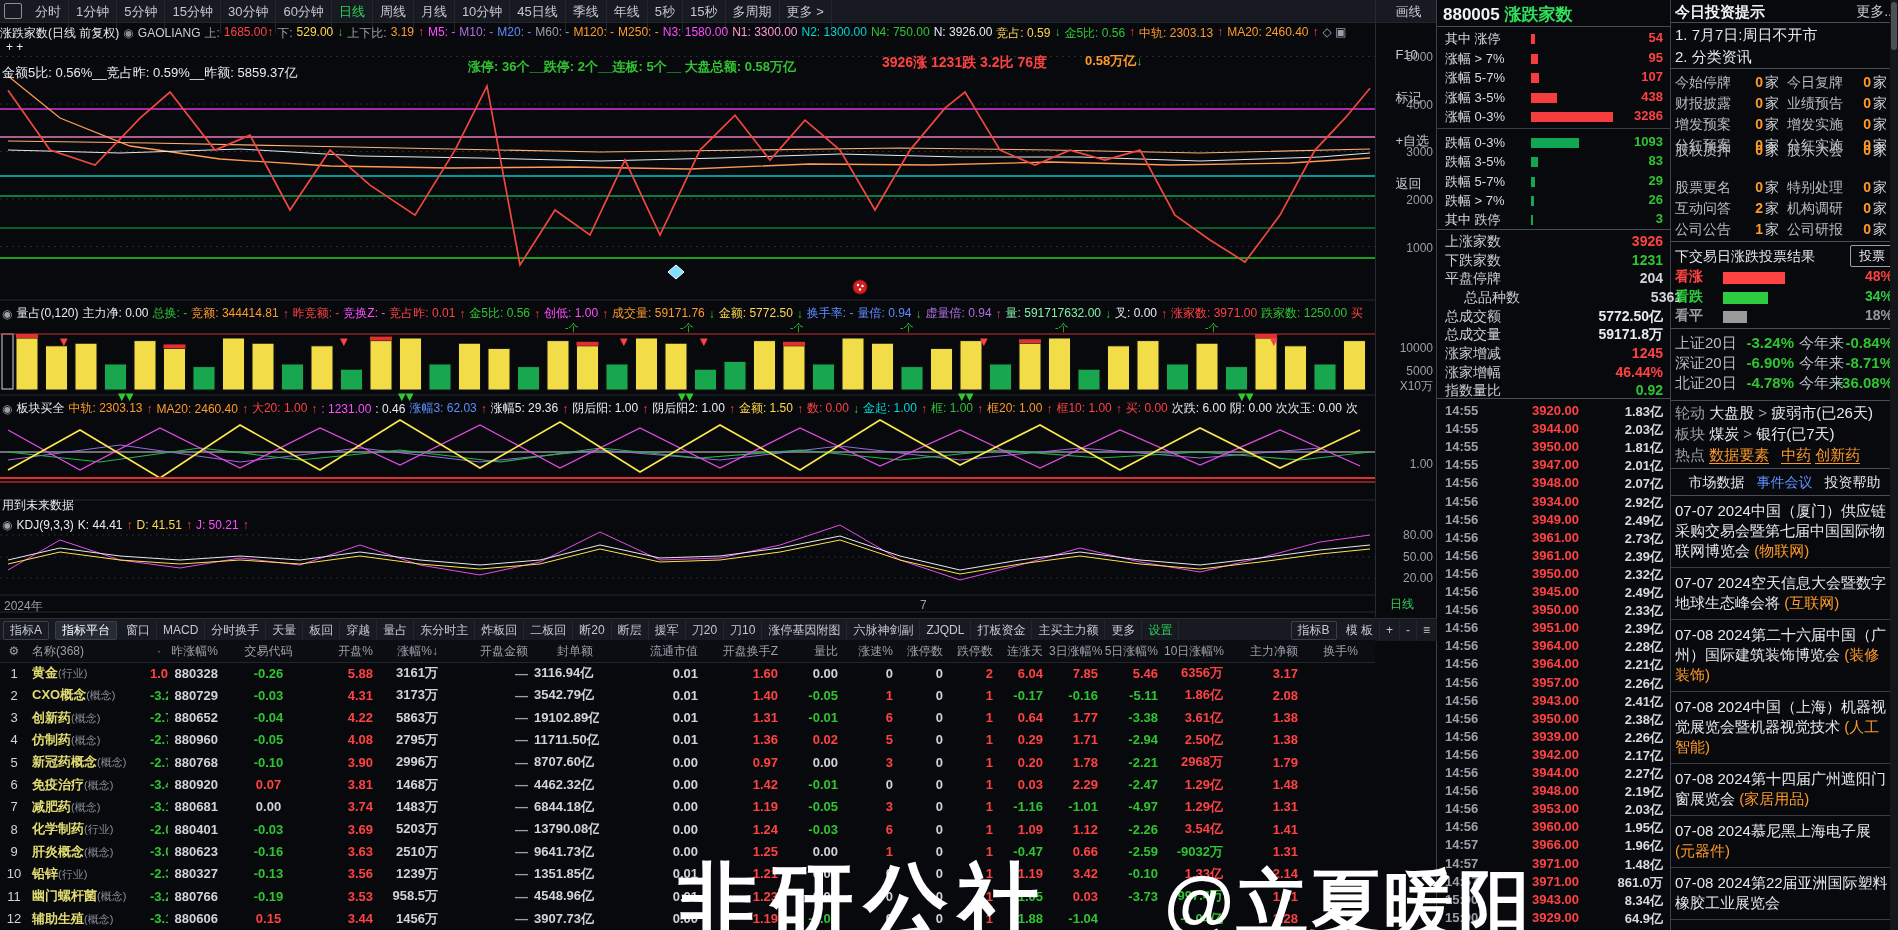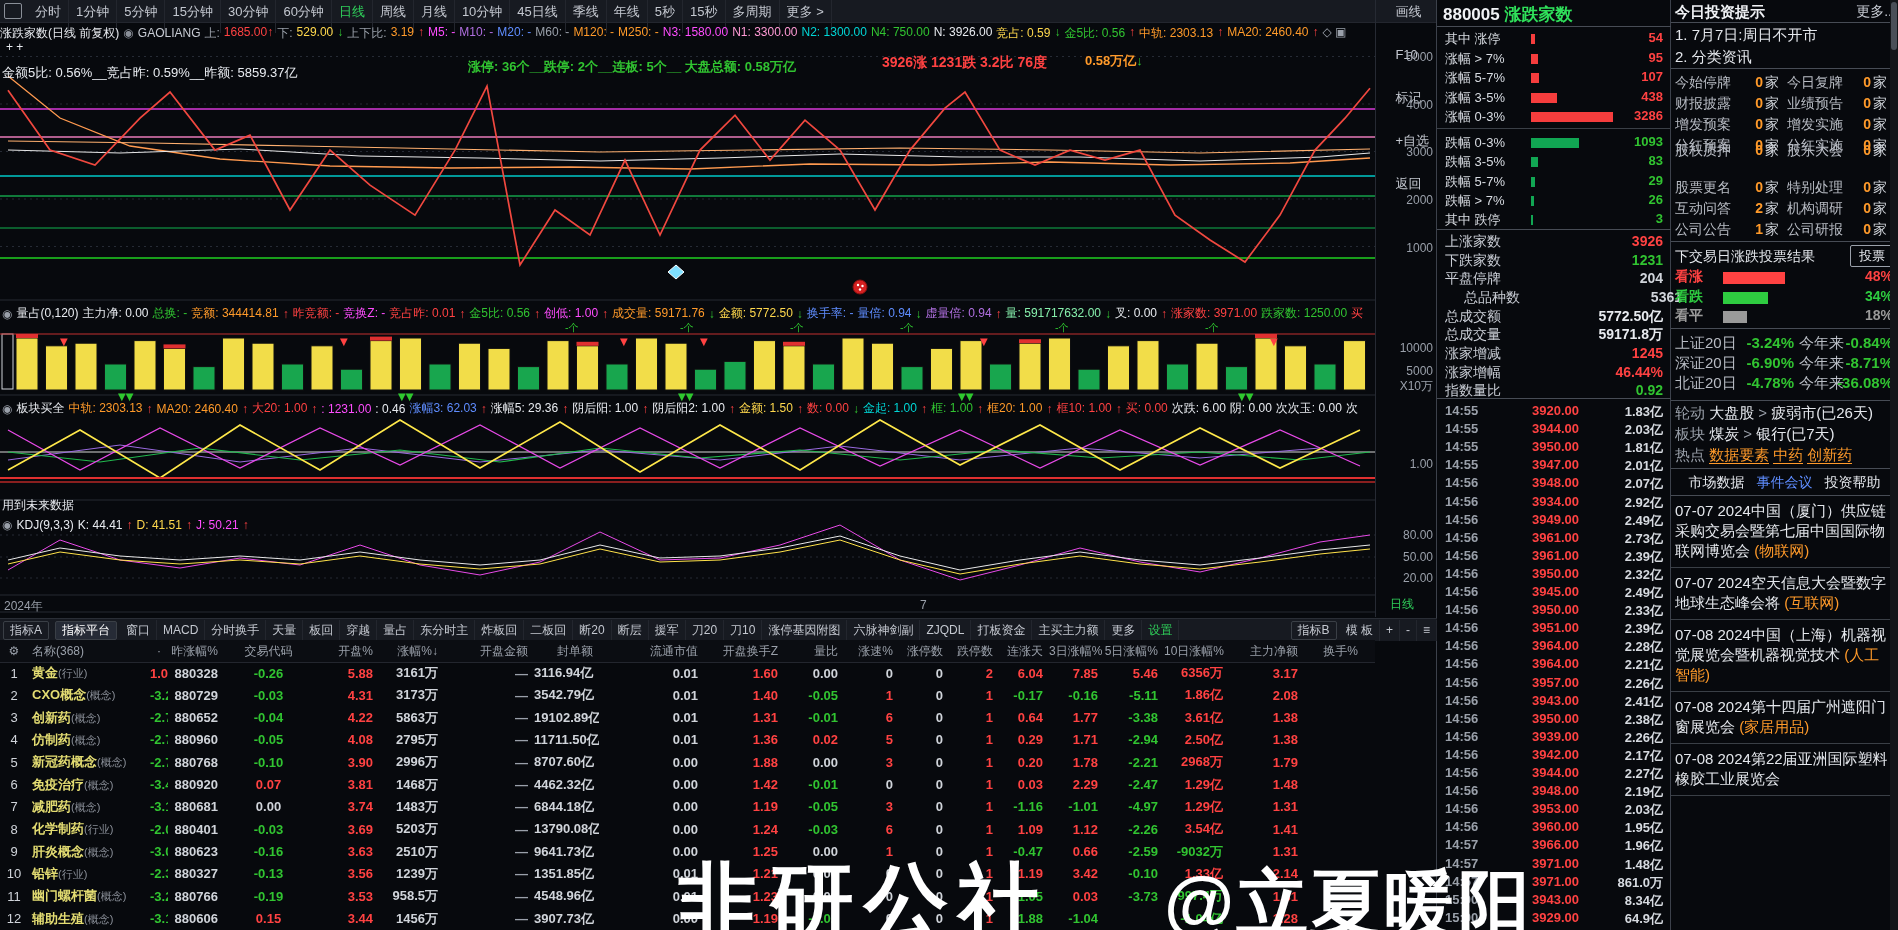--- a/index.html
+++ b/index.html
@@ -747,30 +747,32 @@
           <span class="i1">北证20日</span>
           <span class="iv1">-4.78%</span>
           <span class="i2">今年来</span>
           <span class="iv2">-36.08%</span>
         </div>
       </div>
     <div class="hdiv" style="top:400px"></div>
     <div id="rot-rows">
         <div style="position: absolute; left: 4px; top: 404px; font-size: 15px;"><span style="color:#9aa0aa">轮动 </span><span style="color:#e4e7ec">大盘股</span><span style="color:#9aa0aa"> &gt; </span><span style="color:#e4e7ec">疲弱市(已26天)</span></div>
         <div style="position: absolute; left: 4px; top: 425px; font-size: 15px;"><span style="color:#9aa0aa">板块 </span><span style="color:#e4e7ec">煤炭</span><span style="color:#9aa0aa"> &gt; </span><span style="color:#e4e7ec">银行(已7天)</span></div>
-        <div style="position: absolute; left: 4px; top: 446px; font-size: 15px;"><span style="color:#9aa0aa">热点 </span><span style="color:#ff9a2a;border-bottom:1px solid #ff9a2a;margin-right:4px;">数据要素</span><span style="color:#ff9a2a;border-bottom:1px solid #ff9a2a;margin-right:4px;">中药</span><span style="color:#ff9a2a;border-bottom:1px solid #ff9a2a;margin-right:4px;">创新药</span></div>
+        <div style="position: absolute; left: 4px; top: 446px; font-size: 15px;"><span style="color:#9aa0aa">热点 </span><span style="color:#ff9a2a;border-bottom:1px solid #ff9a2a;margin-right:12px;">数据要素</span><span style="color:#ff9a2a;border-bottom:1px solid #ff9a2a;margin-right:4px;">中药</span><span style="color:#ff9a2a;border-bottom:1px solid #ff9a2a;margin-right:4px;">创新药</span></div>
       </div>
     <div class="hdiv" style="top:468px"></div>
     <div id="news-tabs" class="abs" style="left:0;top:474px;width:227px;text-align:center;font-size:14px;"><span style="color: rgb(228, 231, 236); margin: 0px 6px; cursor: pointer;">市场数据</span><span style="color: rgb(95, 141, 255); margin: 0px 6px; cursor: pointer;">事件会议</span><span style="color: rgb(228, 231, 236); margin: 0px 6px; cursor: pointer;">投资帮助</span></div>
     <div class="hdiv" style="top:495px"></div>
     <div id="events" class="abs" style="left:0;top:496px;width:227px;">
         <div class="eventitem">07-07 2024中国（厦门）供应链采购交易会暨第七届中国国际物联网博览会 <span class="tag">(物联网)</span></div>
         <div class="eventitem">07-07 2024空天信息大会暨数字地球生态峰会将 <span class="tag">(互联网)</span></div>
+        <div class="eventitem">07-08 2024第二十六届中国（广州）国际建筑装饰博览会 <span class="tag">(装修装饰)</span></div>
         <div class="eventitem">07-08 2024中国（上海）机器视觉展览会暨机器视觉技术 <span class="tag">(人工智能)</span></div>
         <div class="eventitem">07-08 2024第十四届广州遮阳门窗展览会 <span class="tag">(家居用品)</span></div>
+        <div class="eventitem">07-08 2024慕尼黑上海电子展 <span class="tag">(元器件)</span></div>
         <div class="eventitem">07-08 2024第22届亚洲国际塑料橡胶工业展览会 </div>
       </div>
   </div>
 
   <div class="abs tabsbar">
     <div id="btabs" style="display:flex;align-items:center;">
         <div class="tb boxed">指标A</div>
         <div class="tb boxed active">指标平台</div>
         <div class="tb">窗口</div>
         <div class="tb">MACD</div>
@@ -920,21 +922,21 @@
         <div style="color: rgb(208, 212, 218); font-weight: 400;">5</div>
         <div><span class="nm" style="color: rgb(227, 220, 114);">新冠药概念</span><span class="sfx">(概念)</span></div>
         <div style="color: rgb(49, 196, 49);">-2.78</div>
         <div style="color: rgb(208, 212, 218);">880768</div>
         <div style="color: rgb(49, 196, 49);">-0.10</div>
         <div style="color: rgb(255, 66, 66);">3.90</div>
         <div style="color: rgb(208, 212, 218);">2996万</div>
         <div style="color: rgb(154, 160, 170);">—</div>
         <div style="color: rgb(208, 212, 218);">8707.60亿</div>
         <div style="color: rgb(208, 212, 218);">0.00</div>
-        <div style="color: rgb(255, 66, 66);">1.88</div>
+        <div style="color: rgb(255, 66, 66);">0.97</div>
         <div style="color: rgb(208, 212, 218);">0.00</div>
         <div style="color: rgb(255, 66, 66);">3</div>
         <div style="color: rgb(208, 212, 218);">0</div>
         <div style="color: rgb(255, 66, 66);">1</div>
         <div style="color: rgb(255, 66, 66);">0.20</div>
         <div style="color: rgb(255, 66, 66);">1.78</div>
         <div style="color: rgb(49, 196, 49);">-2.21</div>
         <div style="color: rgb(255, 66, 66);">2968万</div>
         <div style="color: rgb(255, 66, 66);">1.79</div>
       </div>

